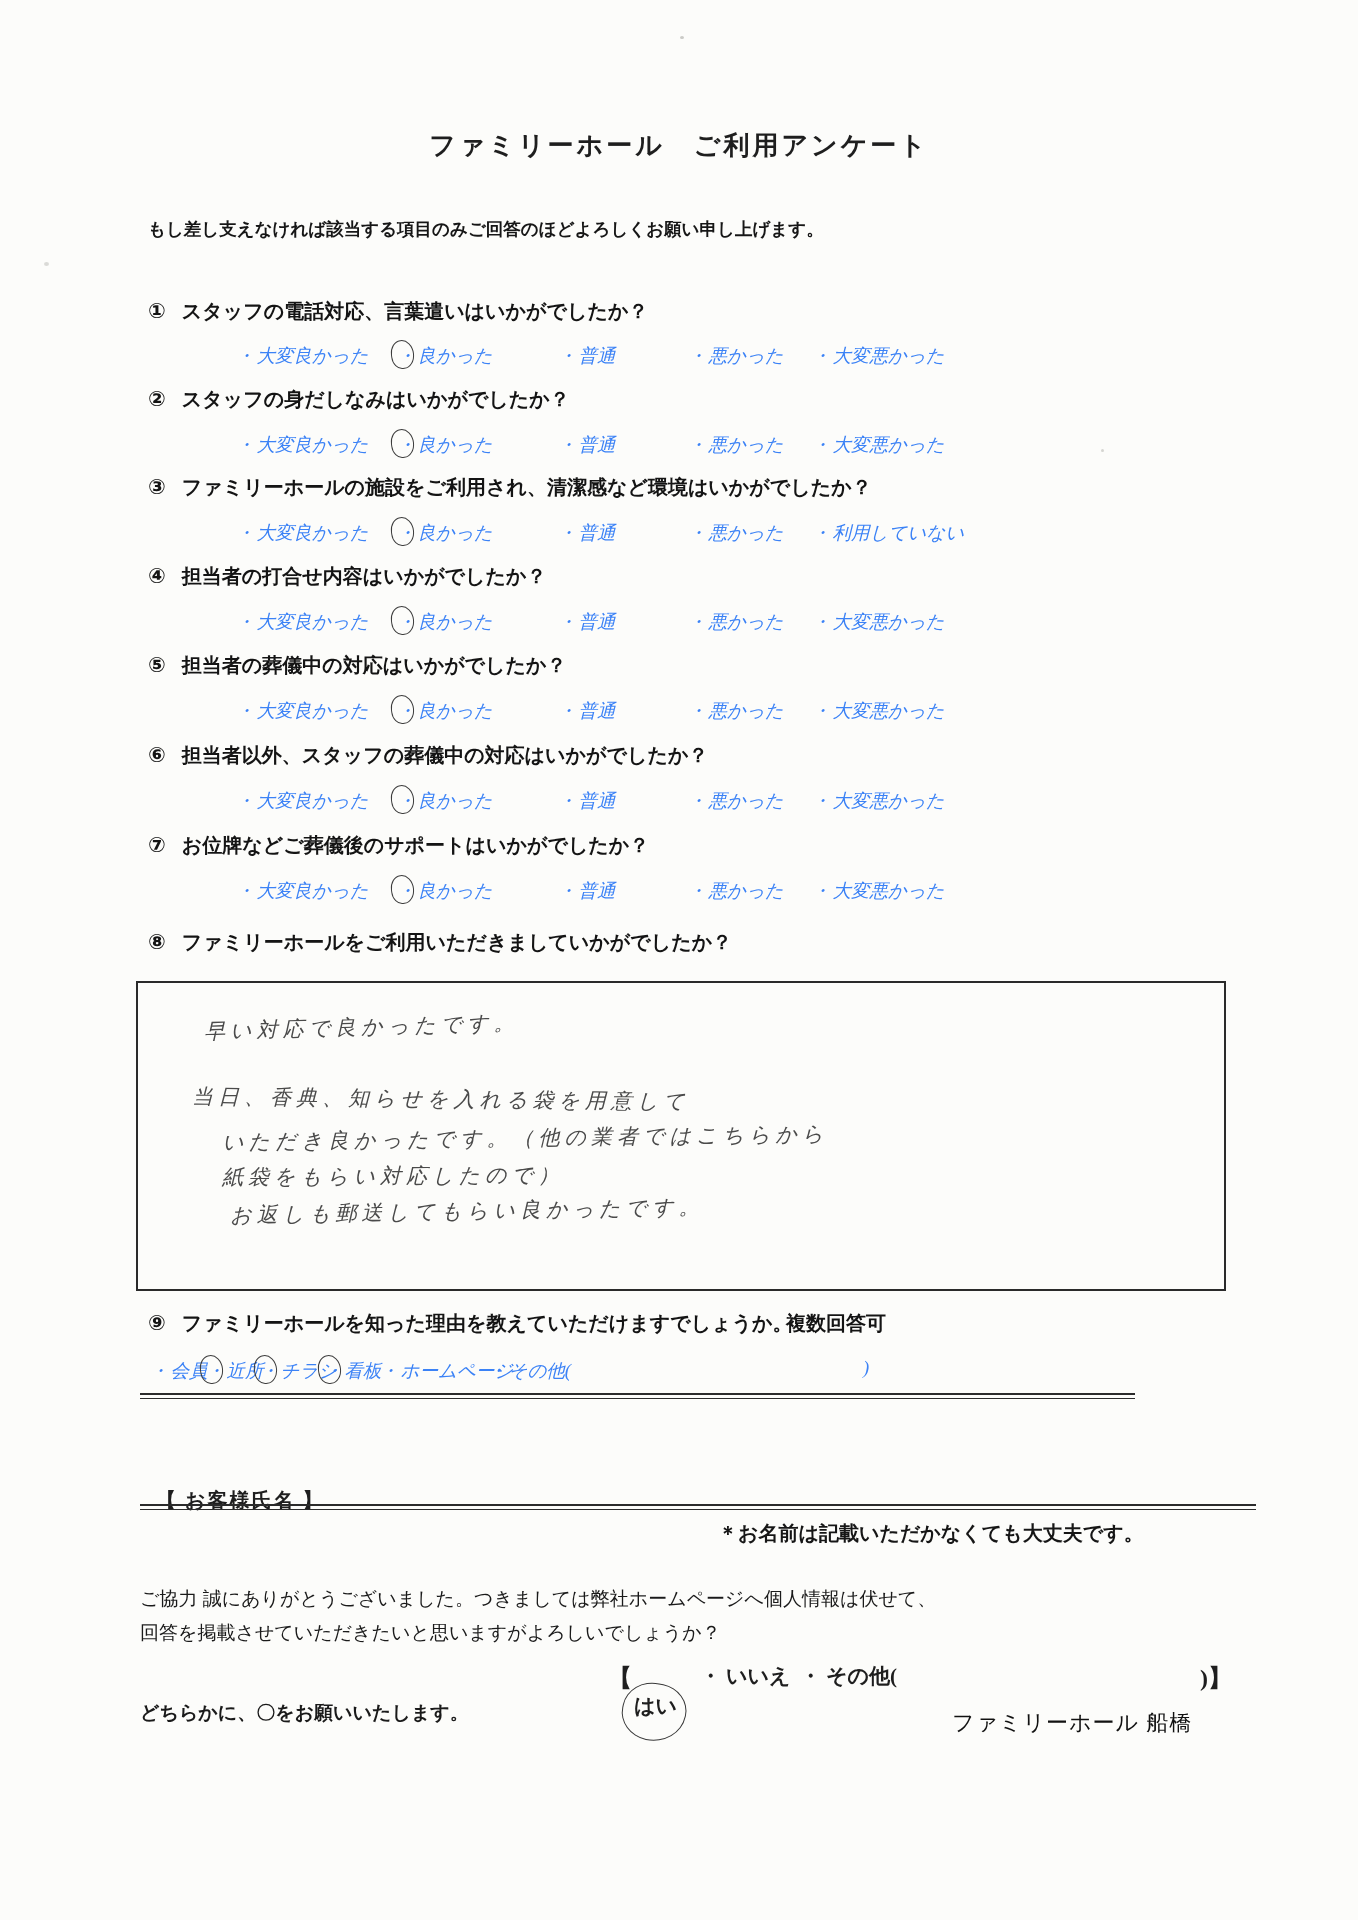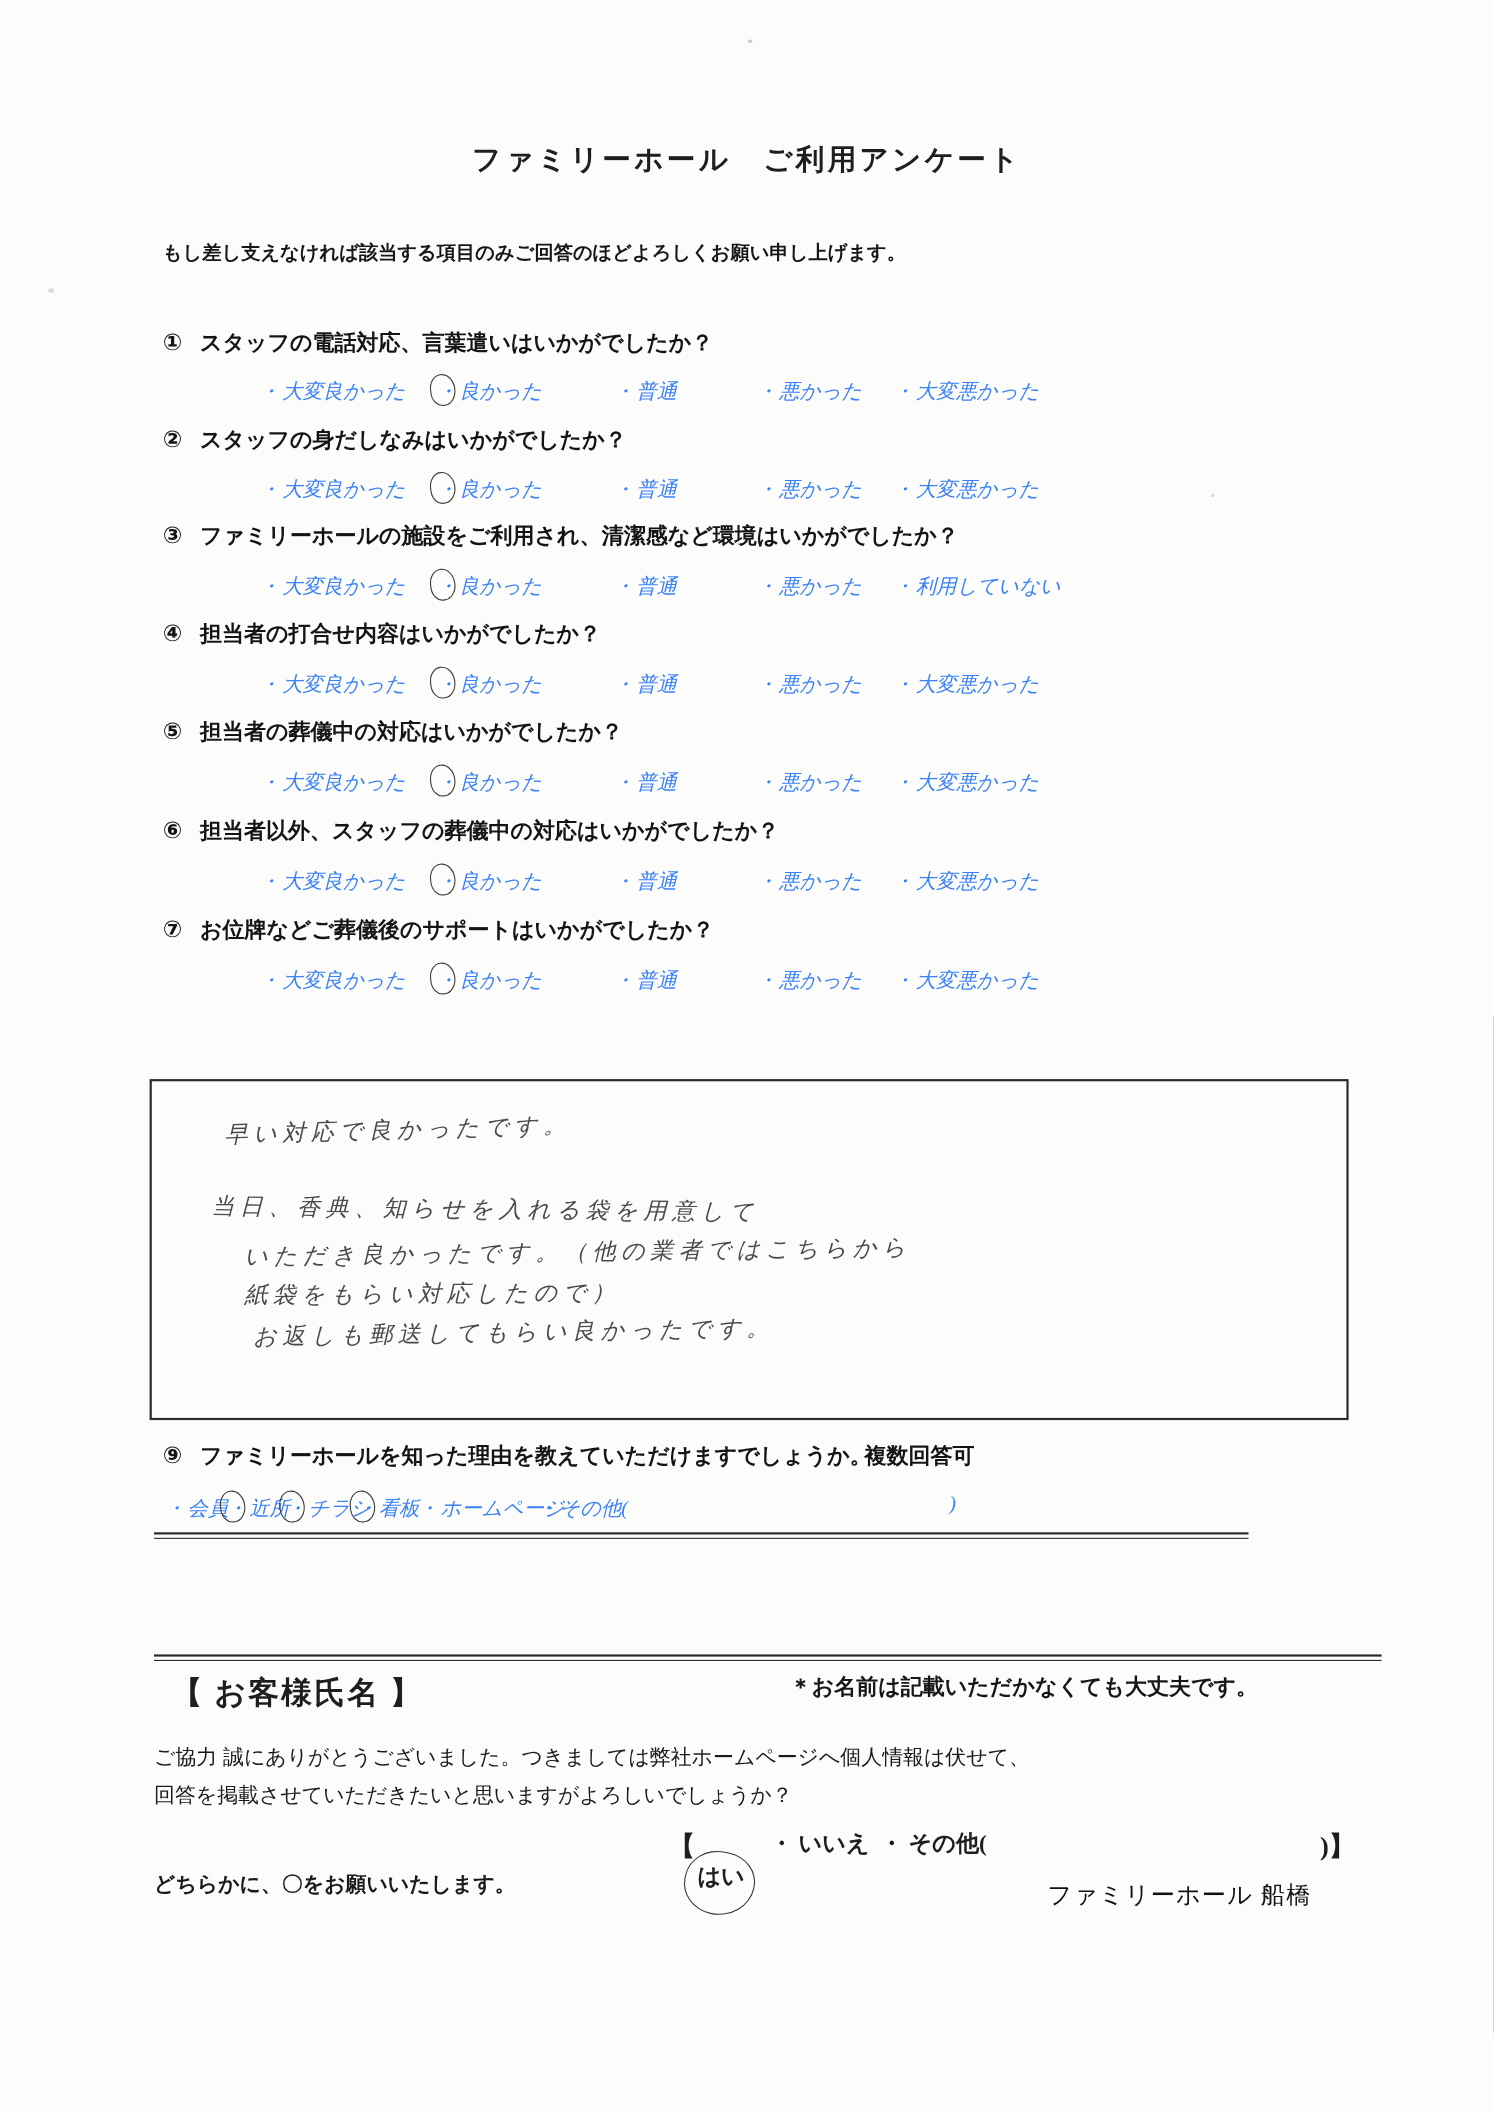--- a/index.html
+++ b/index.html
@@ -45,21 +45,21 @@
     border:2.2px solid #2a2a2a; background:transparent;
   }
   .hw{
     position:absolute; white-space:nowrap;
     font-family:"DejaVu Sans","Liberation Sans",sans-serif;
     font-style:italic; font-weight:400;
     font-size:21px; letter-spacing:5px; color:#4a4a4a;
   }
   .dline{border-top:2.2px solid #2b2b2b; border-bottom:1.3px solid #2b2b2b; height:3px;}
   .name-label{
-    left:156px; top:1520px; font-weight:bold; font-size:28px; letter-spacing:2px;
+    left:156px; top:1487px; font-weight:bold; font-size:20px; letter-spacing:2px;
     font-family:"Liberation Serif","DejaVu Serif",serif;
   }
   .name-note{
     left:718px; top:1520px; font-weight:bold; font-size:20px;
     font-family:"Liberation Serif","DejaVu Serif",serif; color:#161616;
   }
   .thanks{
     left:140px; width:980px;
     font-family:"Liberation Sans","DejaVu Sans",sans-serif;
     font-weight:normal; font-size:19px; color:#1a1a1a; line-height:1.8;
@@ -168,20 +168,23 @@
     <span class="q-num">⑦</span><span>お位牌などご葬儀後のサポートはいかがでしたか？</span>
   </div>
   <div class="abs opts" style="top:878px">
     <span class="opt" style="left:88px"><span class="b">・</span><span>大変良かった</span></span>
     <span class="opt circled" style="left:249px"><span class="b">・</span><span>良かった</span></span>
     <span class="opt" style="left:410px"><span class="b">・</span><span>普通</span></span>
     <span class="opt" style="left:540px"><span class="b">・</span><span>悪かった</span></span>
     <span class="opt" style="left:664px"><span class="b">・</span><span>大変悪かった</span></span>
   </div>
 
+  <div class="abs q-head" style="top:929px">
+    <span class="q-num">⑧</span><span>ファミリーホールをご利用いただきましていかがでしたか？</span>
+  </div>
 
   <div class="abs comment-box">
     <span class="hw" style="left:66px; top:30px; transform:rotate(-1.6deg)">早い対応で良かったです。</span>
     <span class="hw" style="left:54px; top:102px; transform:rotate(0.6deg)">当日、香典、知らせを入れる袋を用意して</span>
     <span class="hw" style="left:84px; top:141px; transform:rotate(-0.8deg)">いただき良かったです。（他の業者ではこちらから</span>
     <span class="hw" style="left:84px; top:179px; transform:rotate(-0.4deg)">紙袋をもらい対応したので）</span>
     <span class="hw" style="left:92px; top:214px; transform:rotate(-1deg)">お返しも郵送してもらい良かったです。</span>
   </div>
 
   <div class="abs q-head" style="top:1310px">

